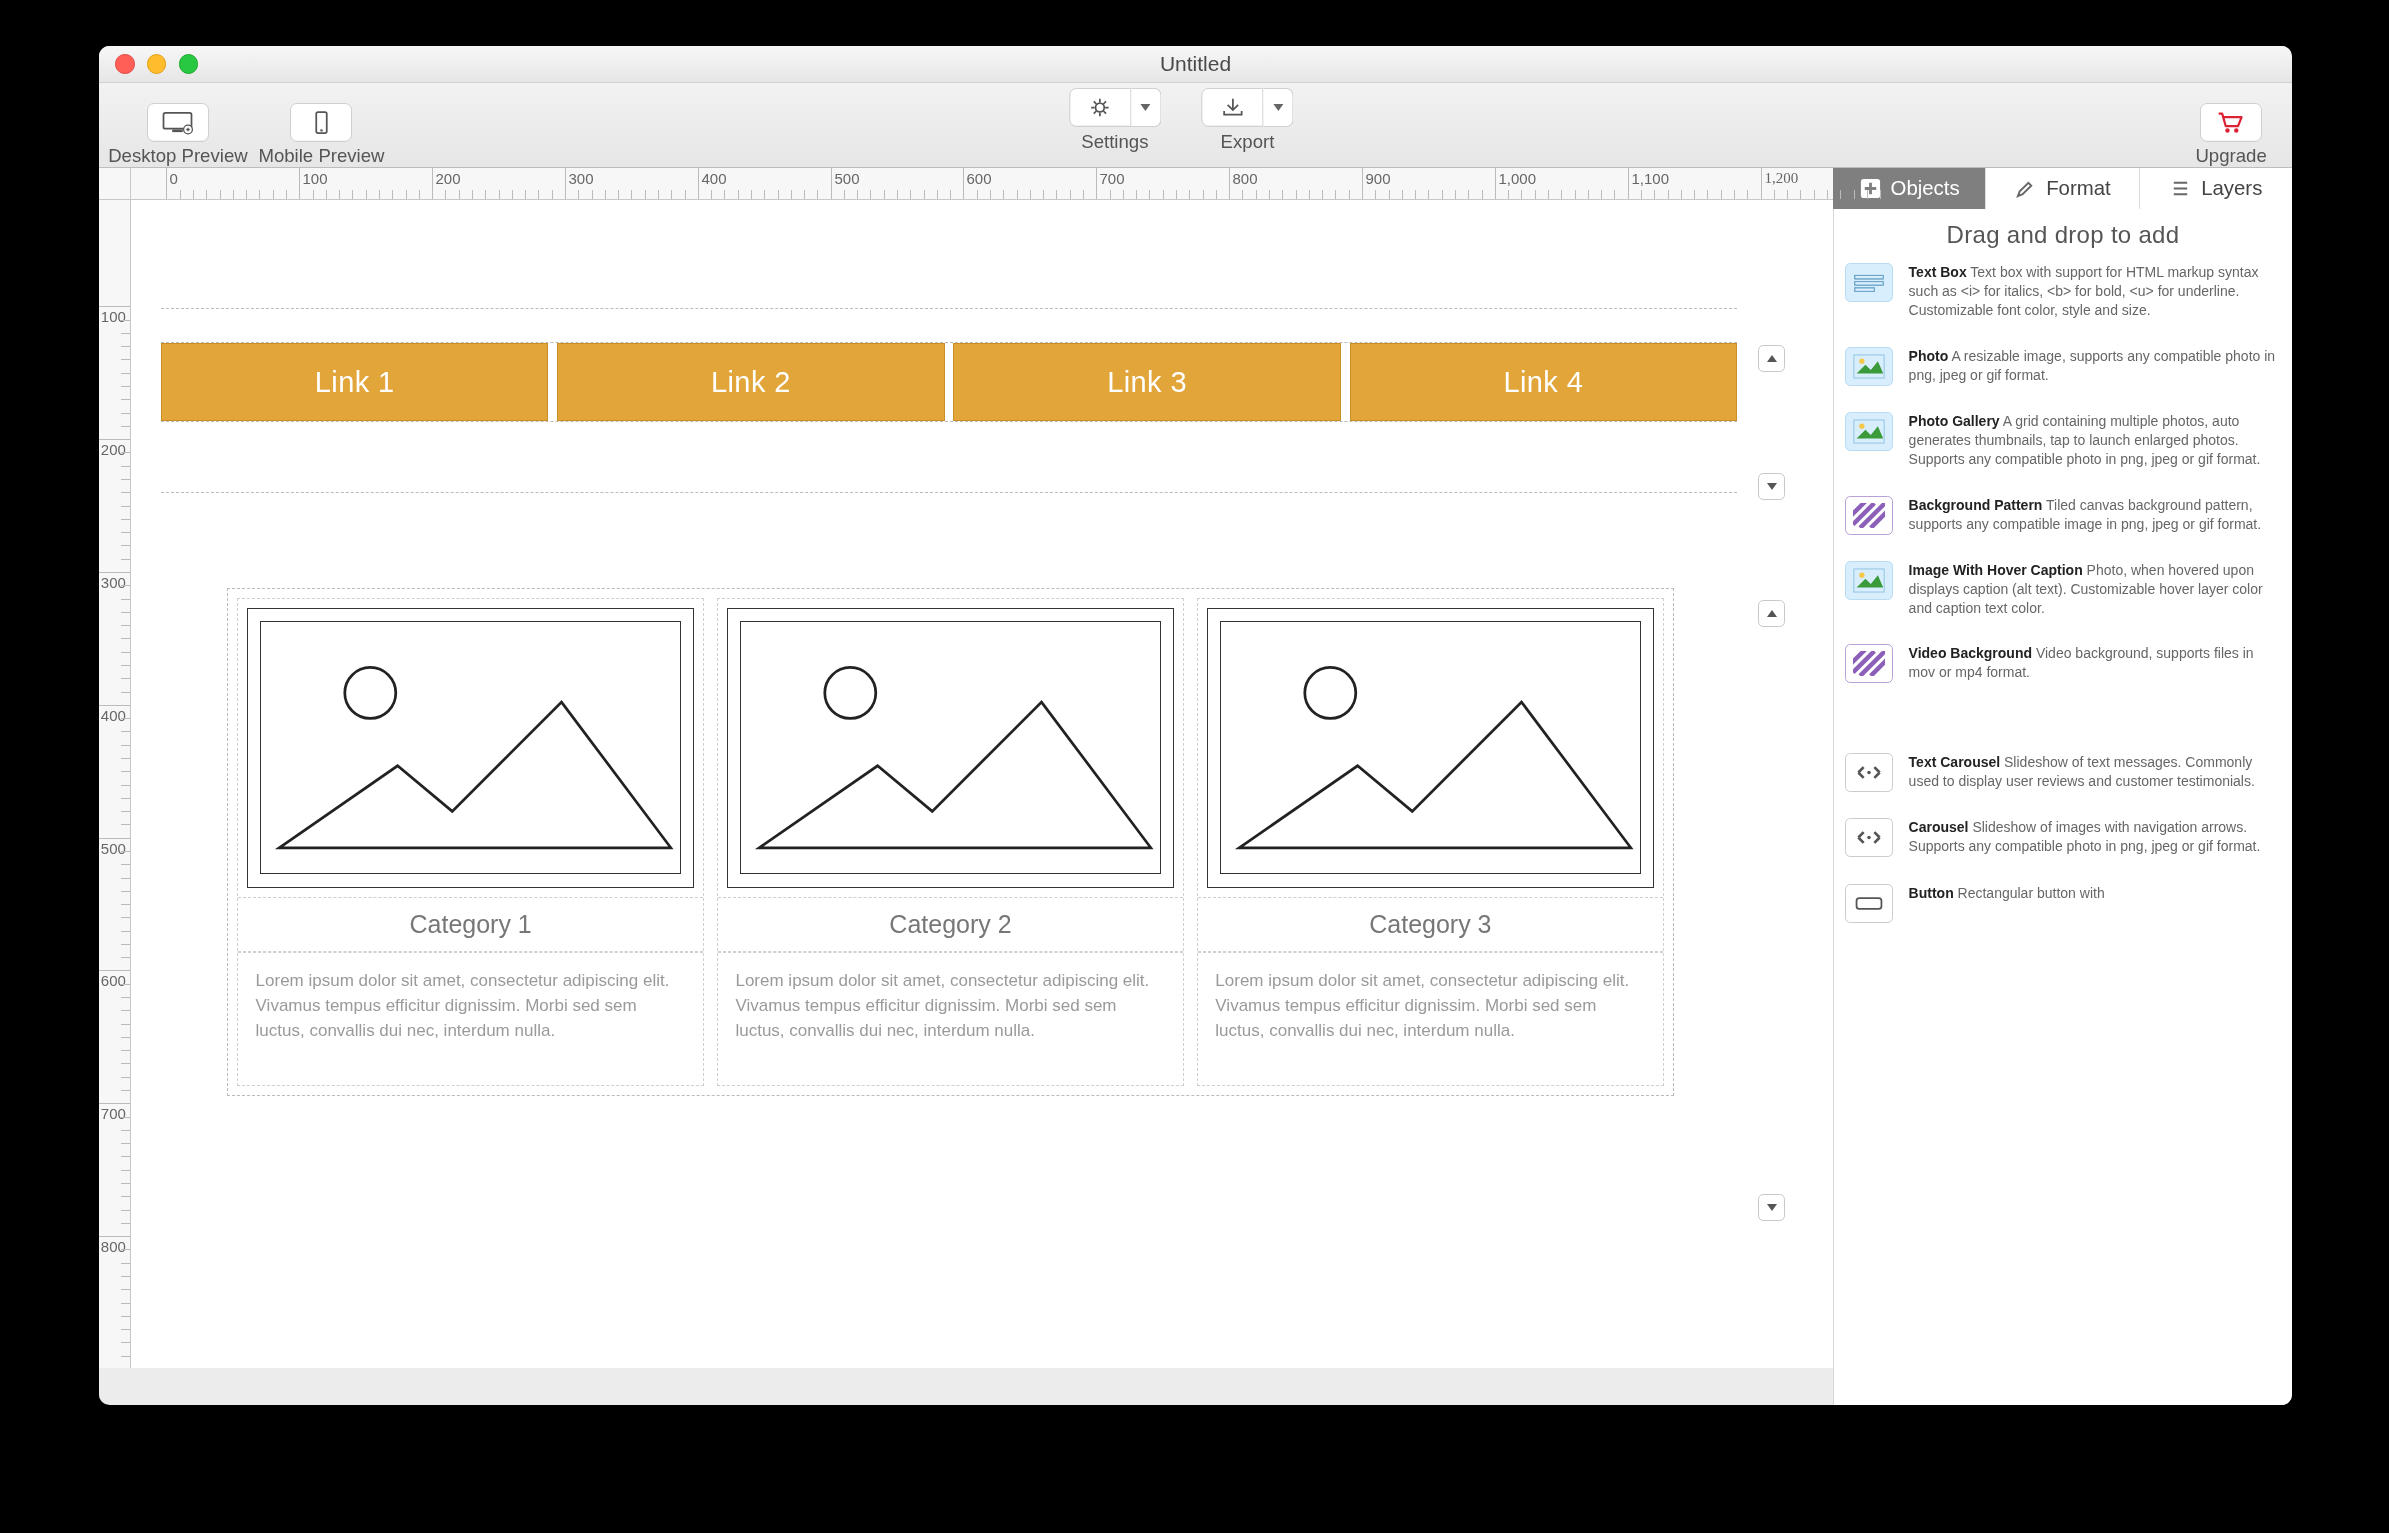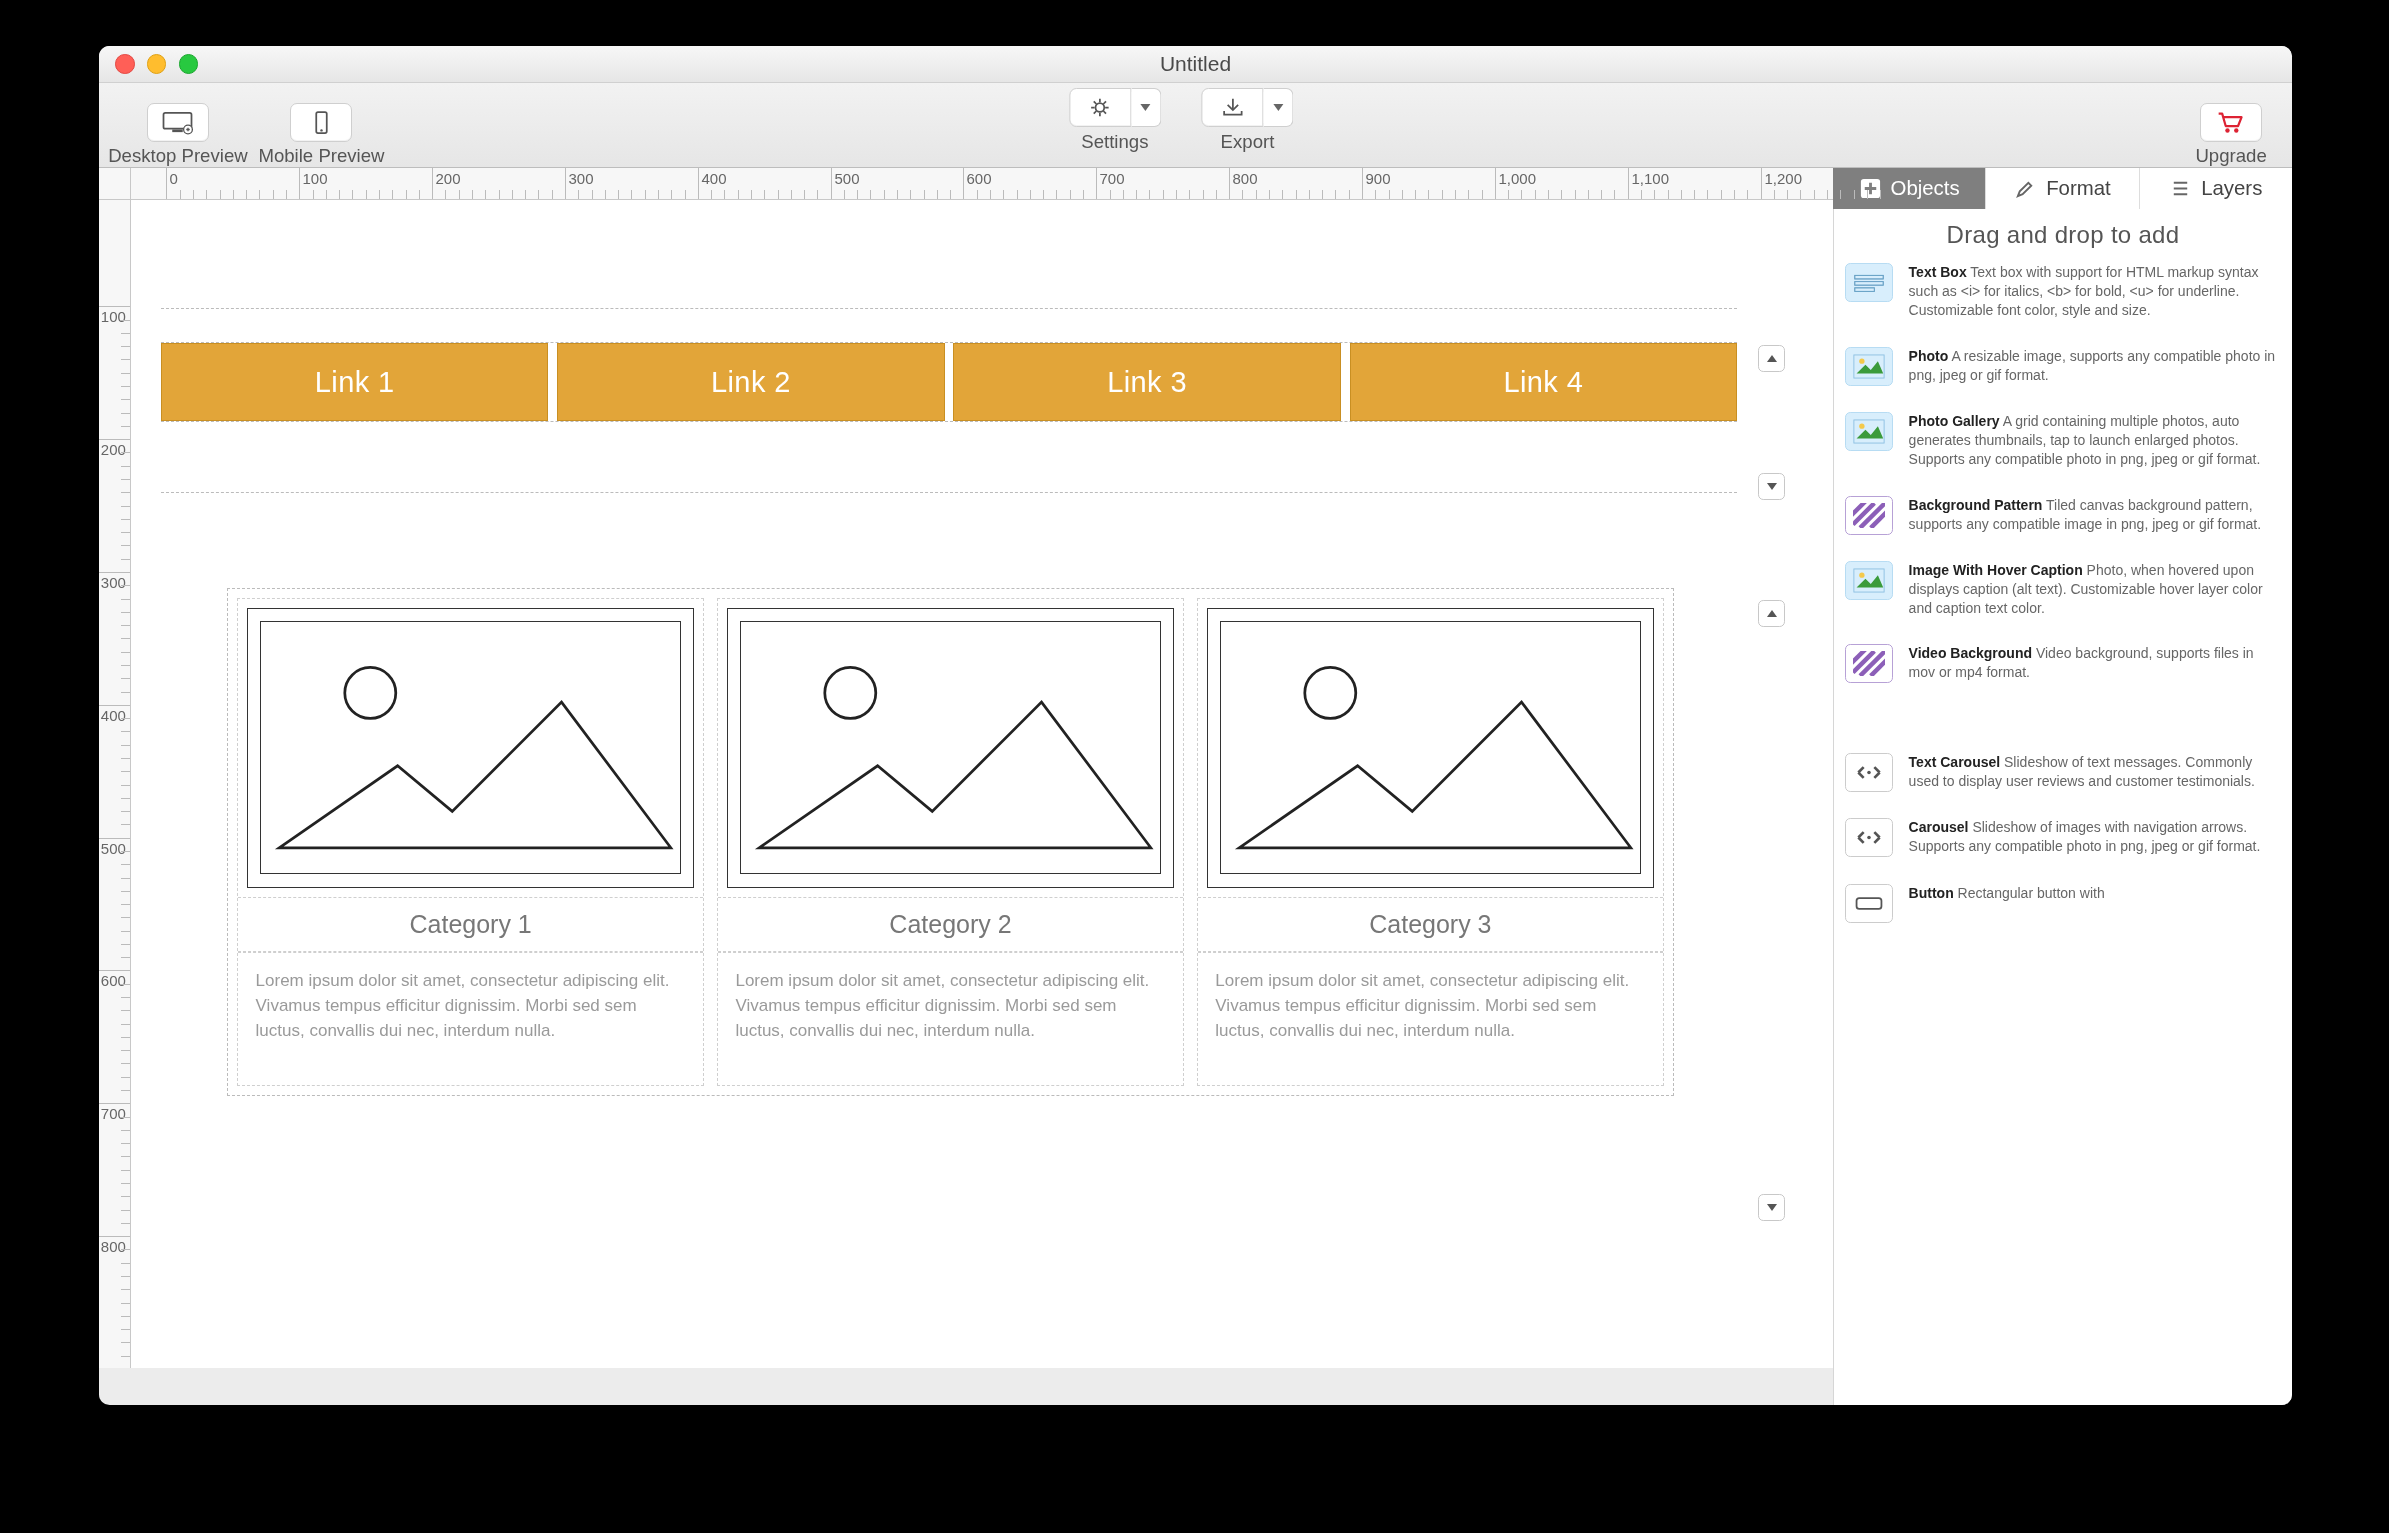--- a/index.html
+++ b/index.html
@@ -364,21 +364,21 @@
             <div class="tick small" style="left: 1510px;"></div>
             <div class="tick small" style="left: 1523px;"></div>
             <div class="tick small" style="left: 1537px;"></div>
             <div class="tick small" style="left: 1550px;"></div>
             <div class="tick small" style="left: 1563px;"></div>
             <div class="tick small" style="left: 1576px;"></div>
             <div class="tick small" style="left: 1590px;"></div>
             <div class="tick small" style="left: 1603px;"></div>
             <div class="tick small" style="left: 1616px;"></div>
             <div class="tick" style="left: 1630px;"></div>
-            <div class="lbl" style="left: 1630px;">1,200</div>
+            <div class="lbl" style="left: 1630px; font-family: Liberation Serif, serif;">1,200</div>
             <div class="tick small" style="left: 1643px;"></div>
             <div class="tick small" style="left: 1656px;"></div>
             <div class="tick small" style="left: 1669px;"></div>
             <div class="tick small" style="left: 1683px;"></div>
             <div class="tick small" style="left: 1696px;"></div>
             <div class="tick small" style="left: 1709px;"></div>
             <div class="tick small" style="left: 1723px;"></div>
             <div class="tick small" style="left: 1736px;"></div>
             <div class="tick small" style="left: 1749px;"></div>
           </div>

